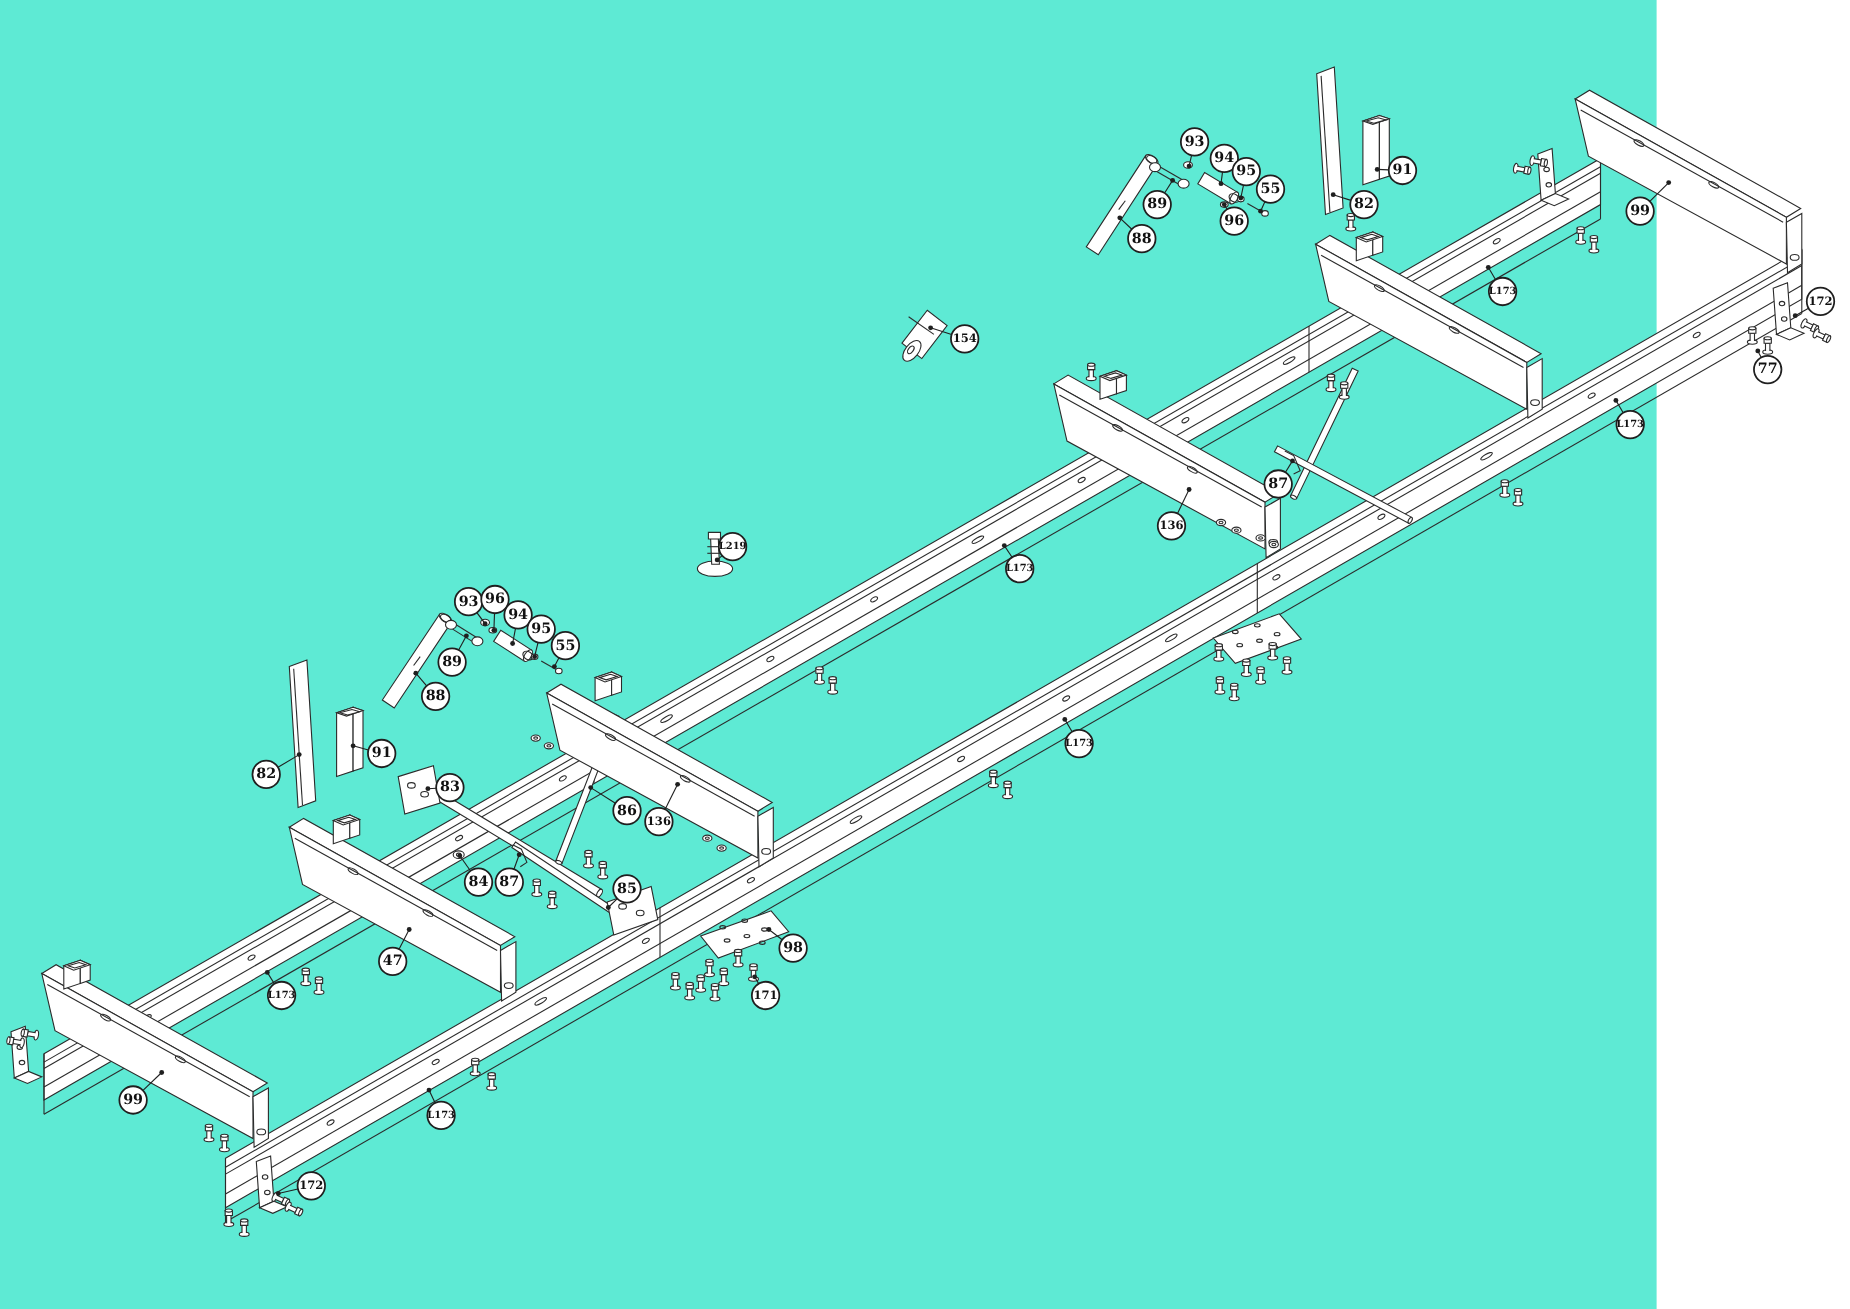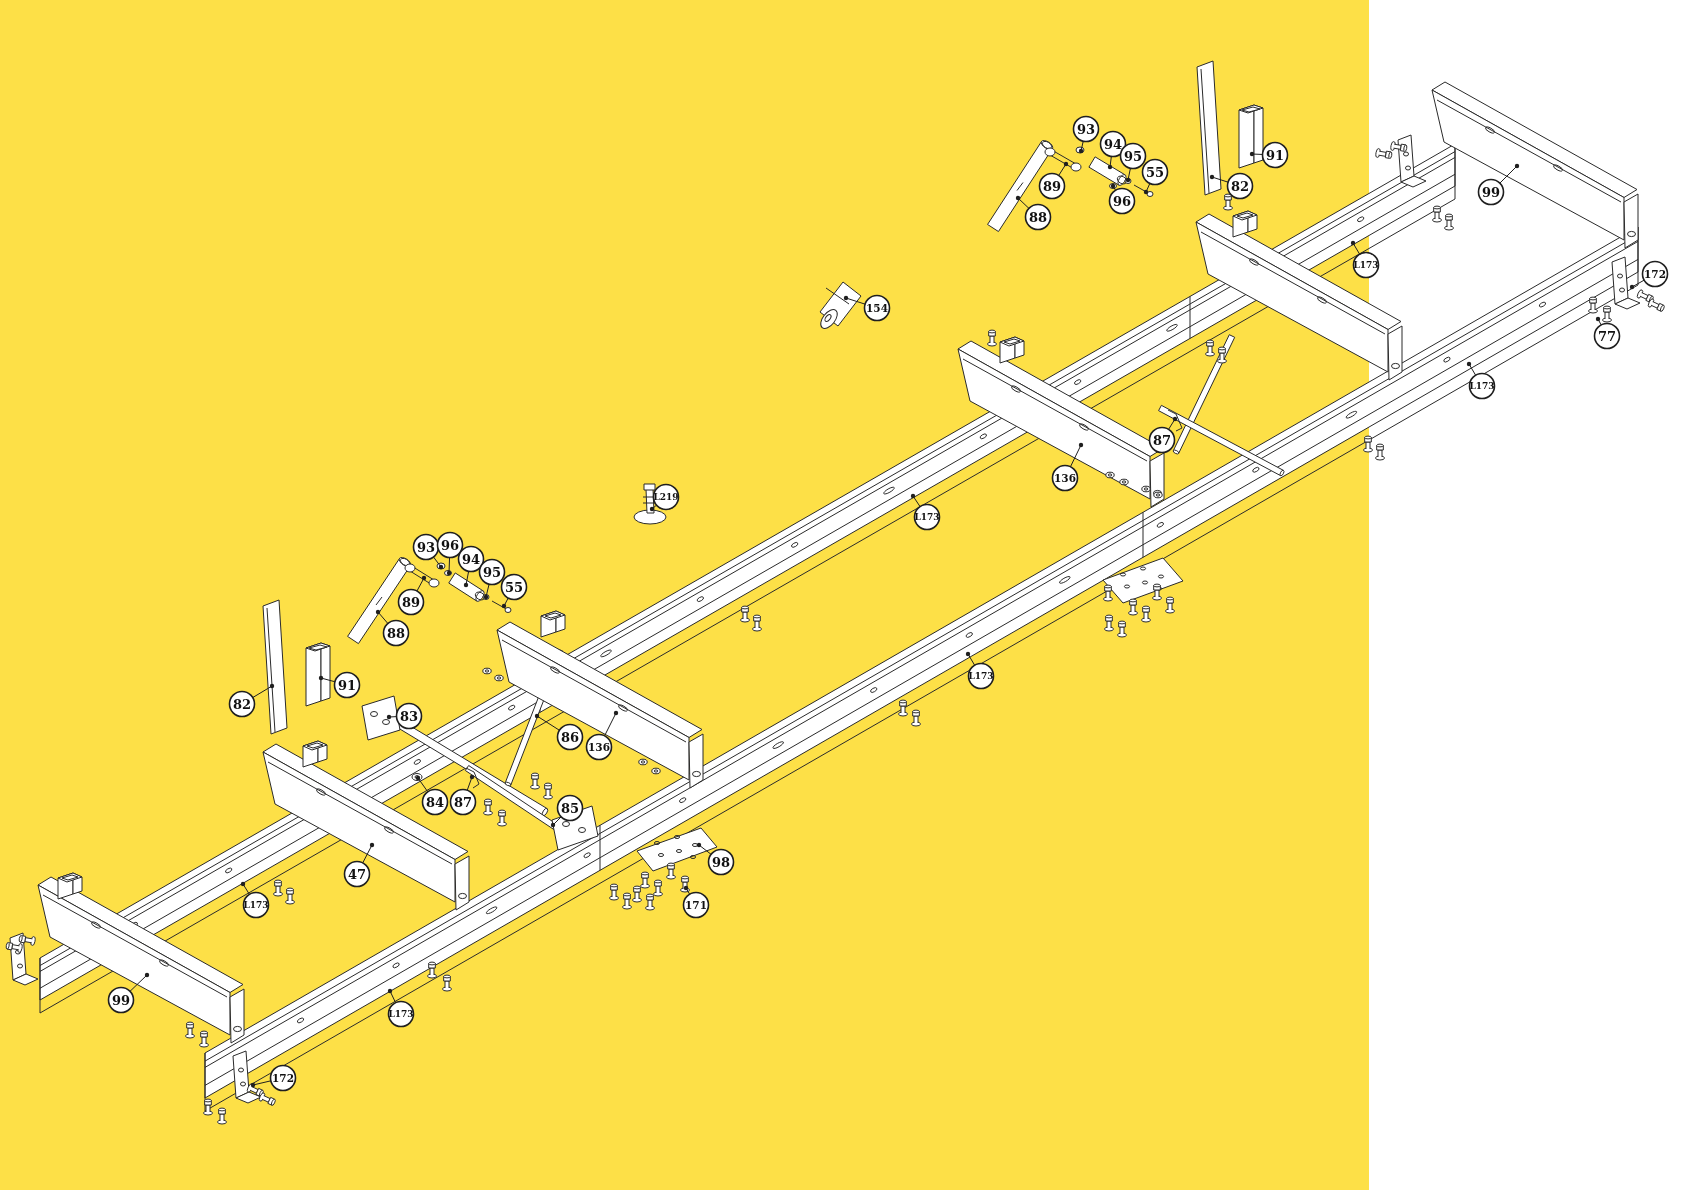--- a/index.html
+++ b/index.html
@@ -1,16 +1,16 @@
 <!DOCTYPE html>
 <html><head>
 <meta charset="utf-8">
 <style>
   html,body{margin:0;padding:0;background:#ffffff;width:1682px;height:1190px;overflow:hidden;}
-  .stage{position:relative;width:1369px;height:1190px;background:#fde047;font-family:"DejaVu Serif",serif;}
+  .stage{position:relative;width:1506px;height:1190px;background:#5eead4;font-family:"DejaVu Serif",serif;}
   svg{display:block;}
   svg *{vector-effect:non-scaling-stroke;}
   .ln{stroke:#2b2b2b;fill:none;stroke-width:1;}
   .pc{stroke:#2b2b2b;fill:#ffffff;stroke-width:1;}
   .balloon-circle{fill:#ffffff;stroke:#1f1f1f;stroke-width:1.6;}
   .balloon-text{fill:#111111;font-family:"DejaVu Serif",serif;font-weight:bold;text-anchor:middle;}
   .leader{stroke:#1f1f1f;stroke-width:1;fill:none;}
   .dot{fill:#1f1f1f;stroke:none;}
 </style>
 </head>

